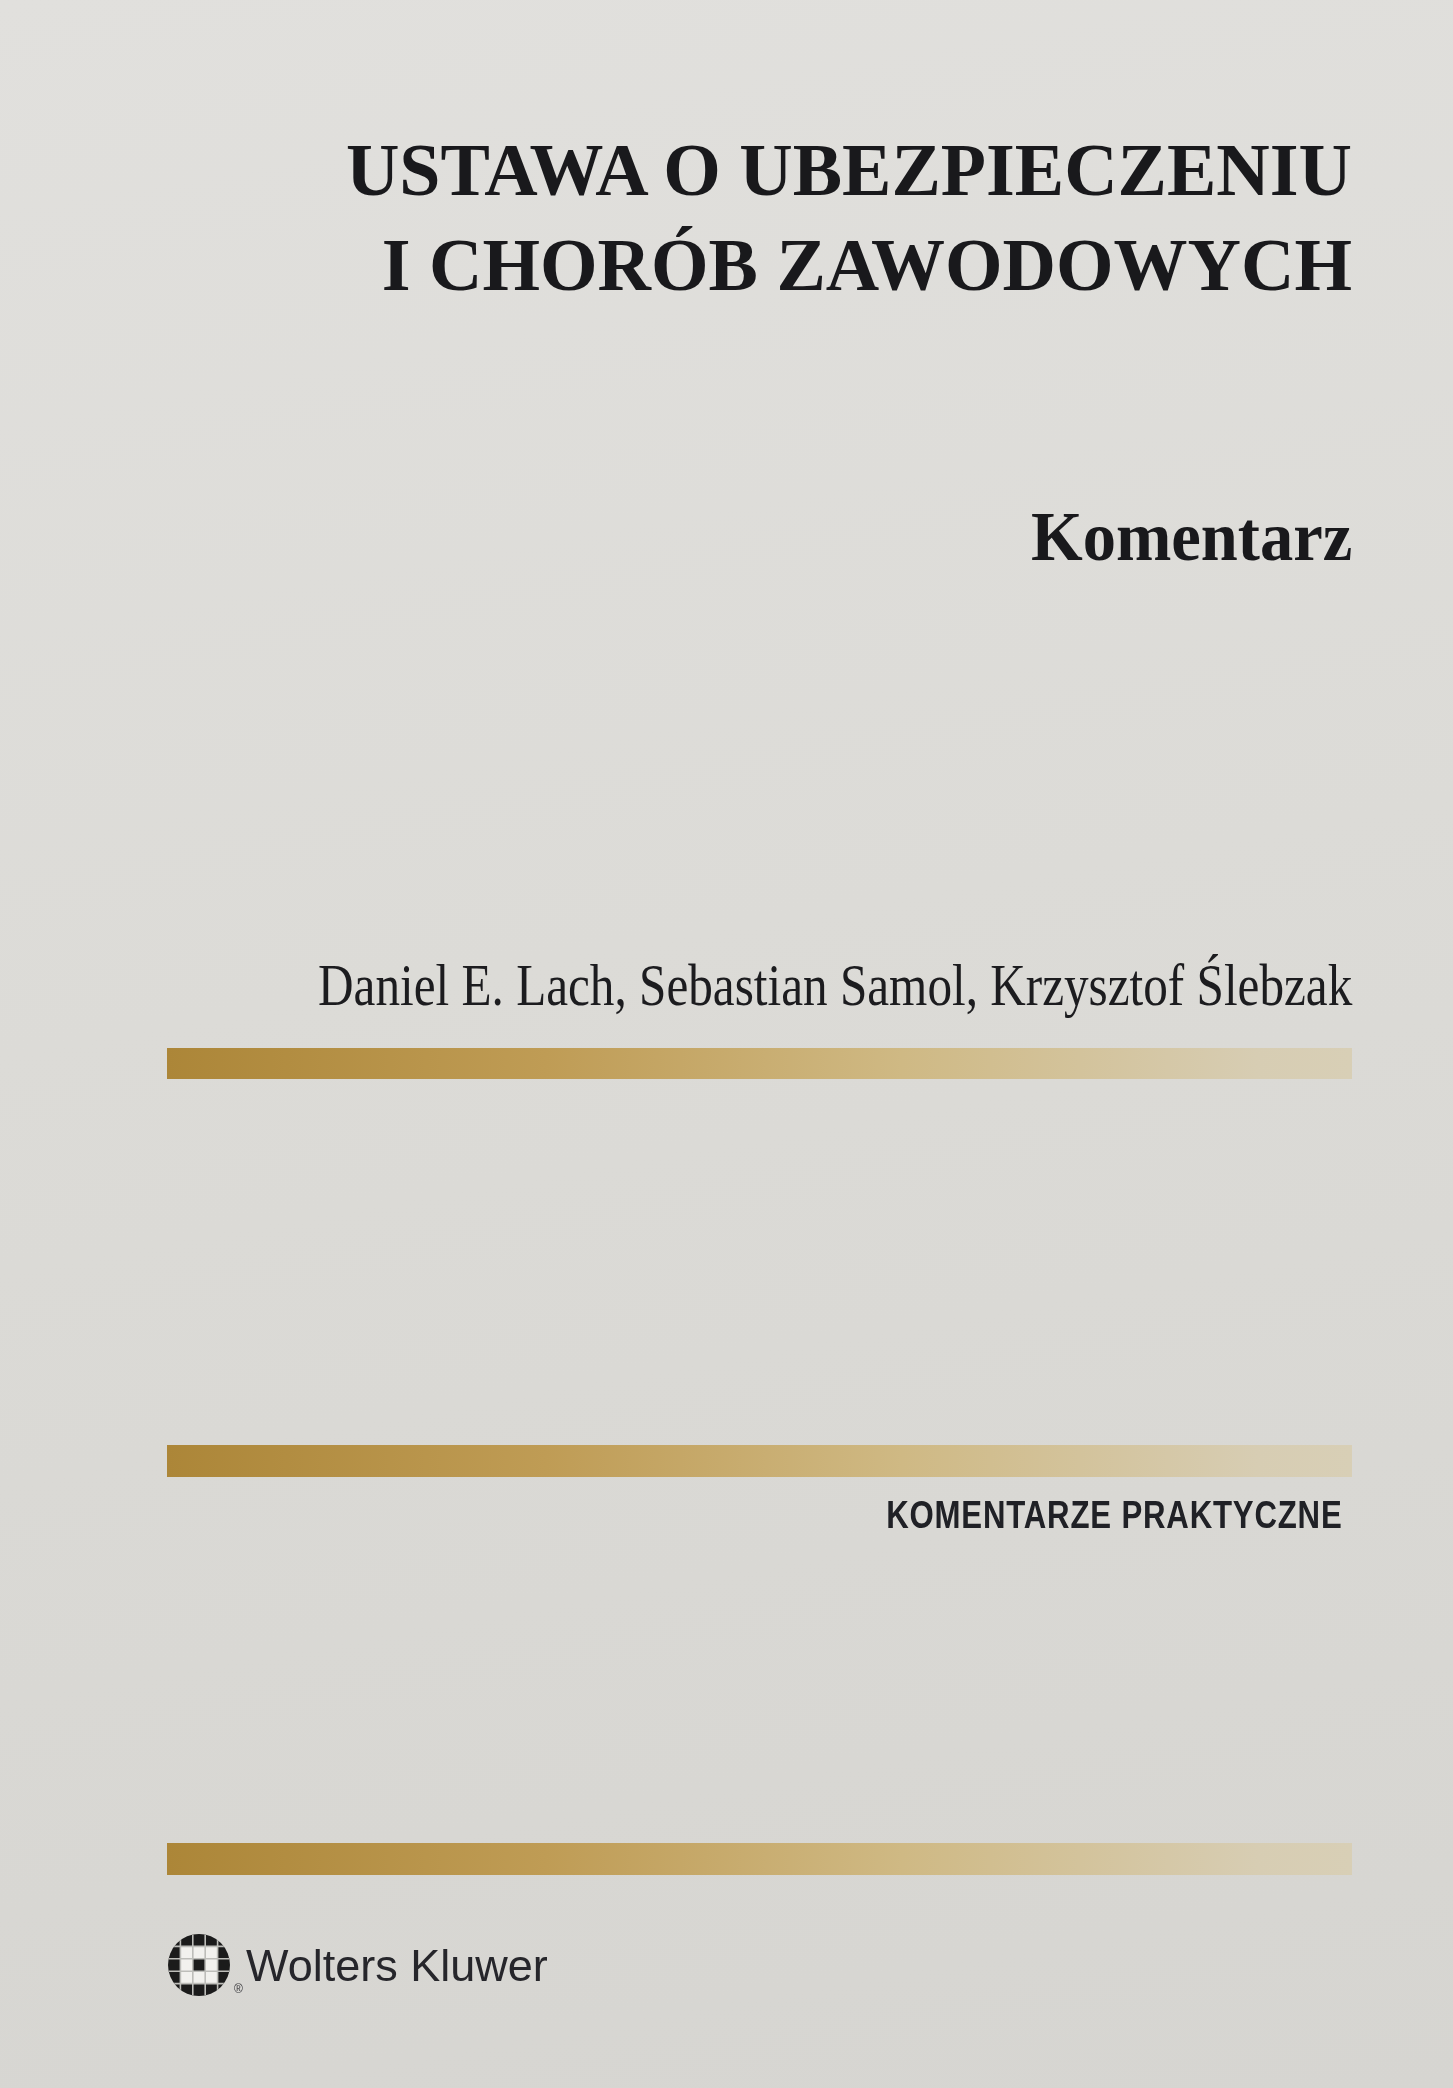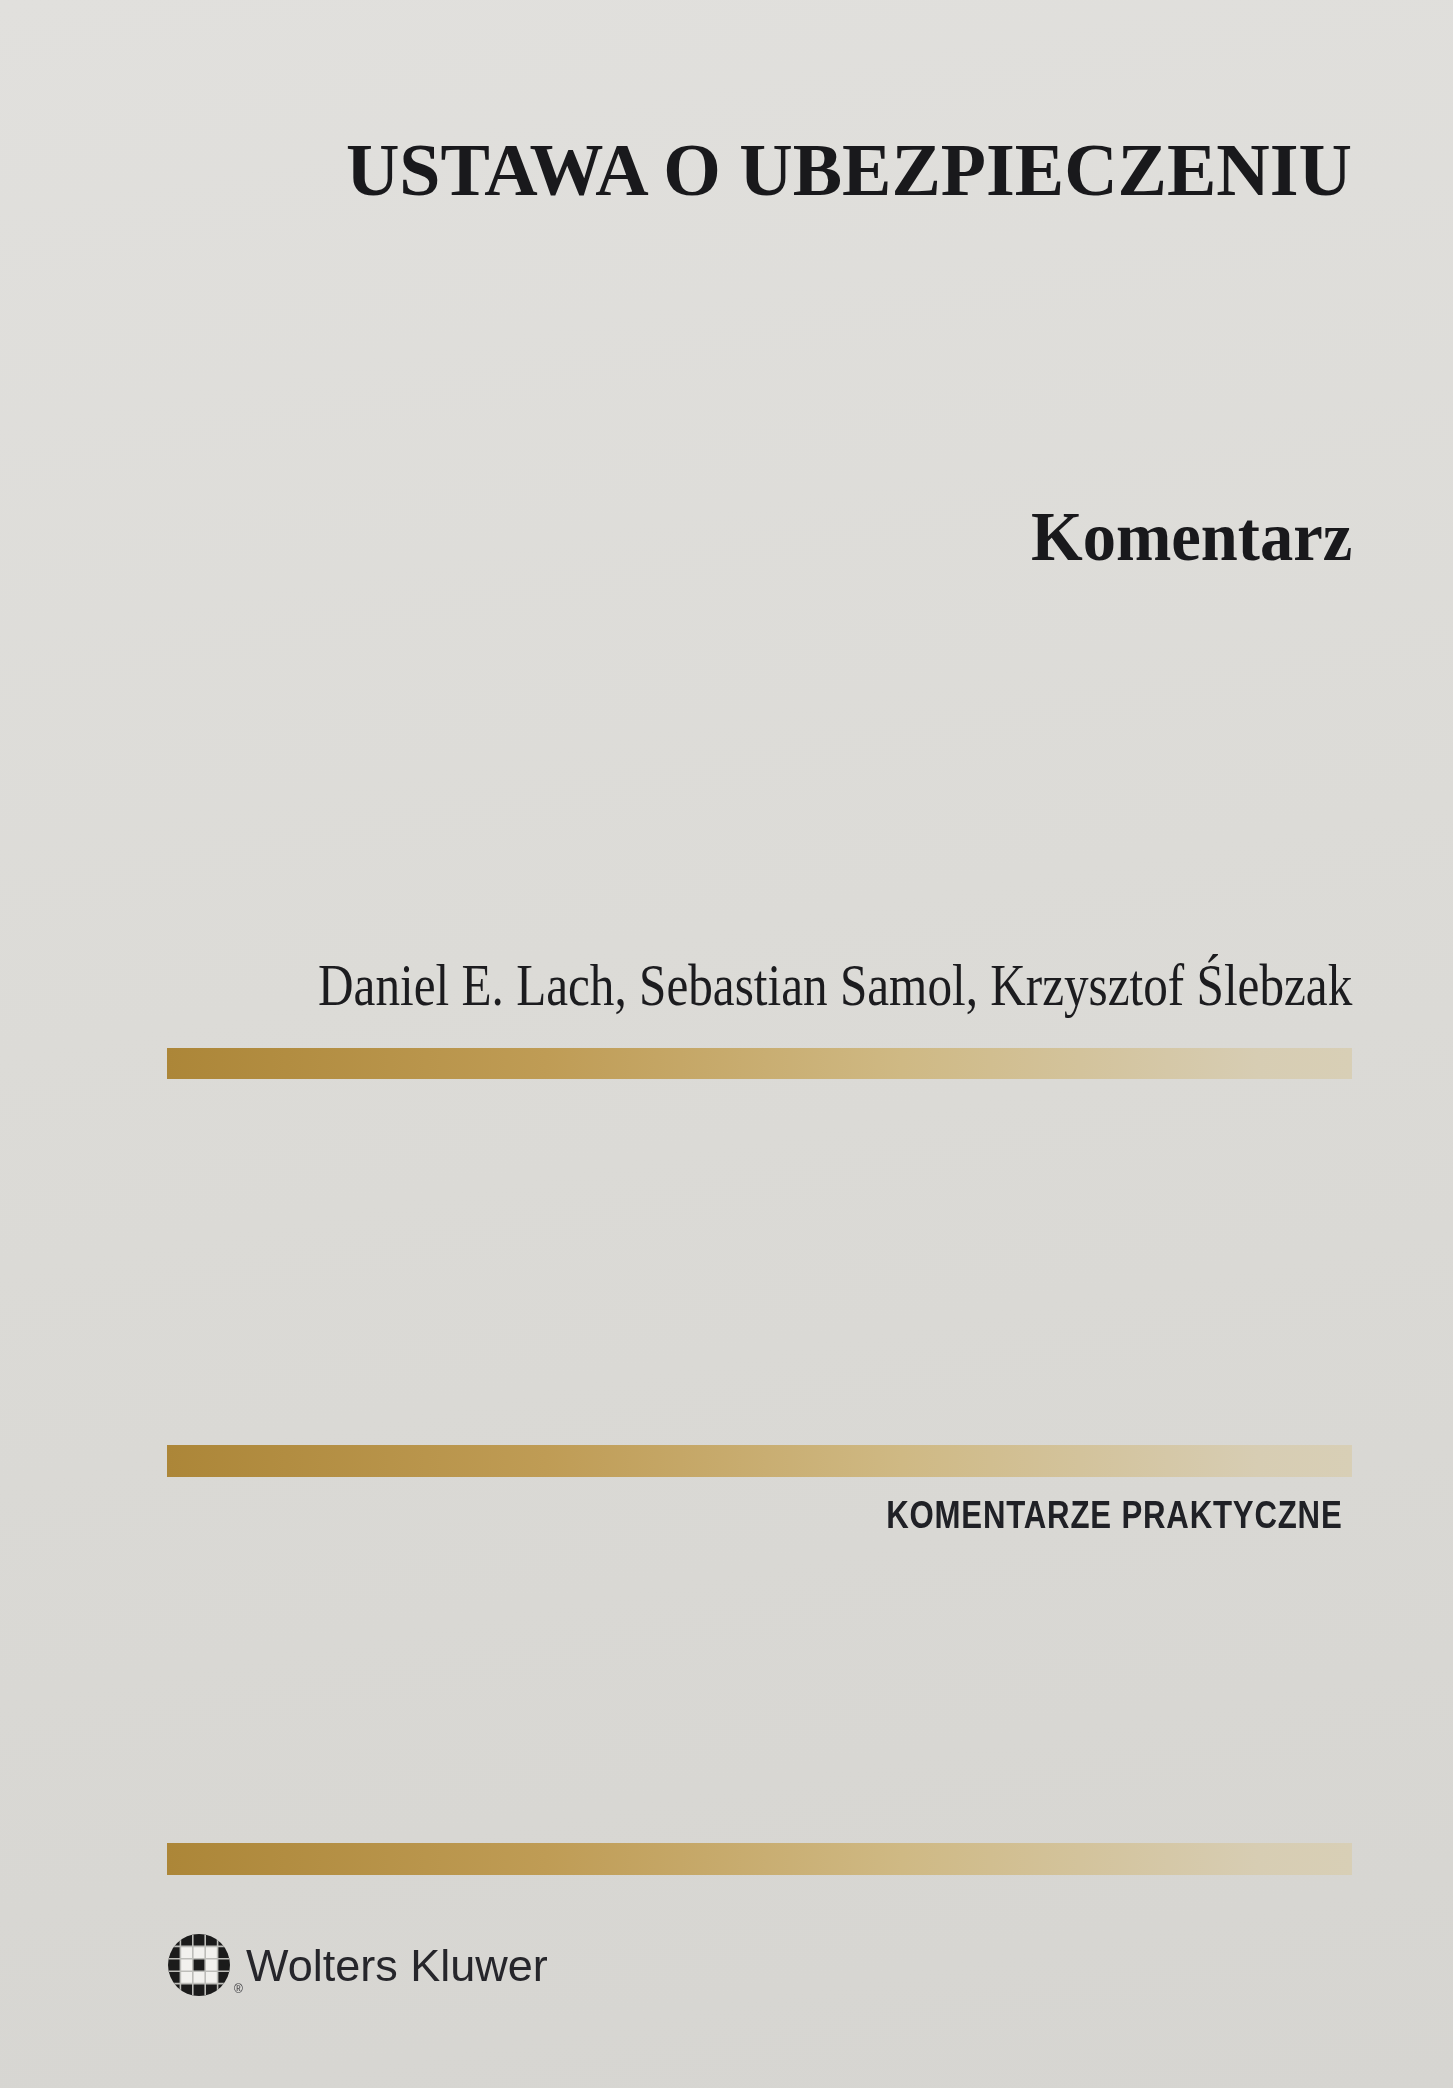--- a/index.html
+++ b/index.html
@@ -54,20 +54,21 @@
     font-family:"Liberation Sans", sans-serif;
     font-size:45px;line-height:45px;color:#26262b;
     letter-spacing:0;white-space:nowrap;
   }
 </style>
 </head>
 <body>
 
 <div class="abs title-block">
   <div class="title-line">USTAWA O UBEZPIECZENIU</div>
+  <div class="title-line">I CHORÓB ZAWODOWYCH</div>
 </div>
 
 <div class="abs subtitle">Komentarz</div>
 
 <div class="abs authors">Daniel E. Lach, Sebastian Samol, Krzysztof Ślebzak</div>
 
 <div class="abs gold-bar bar-1"></div>
 <div class="abs gold-bar bar-2"></div>
 <div class="abs gold-bar bar-3"></div>
 

